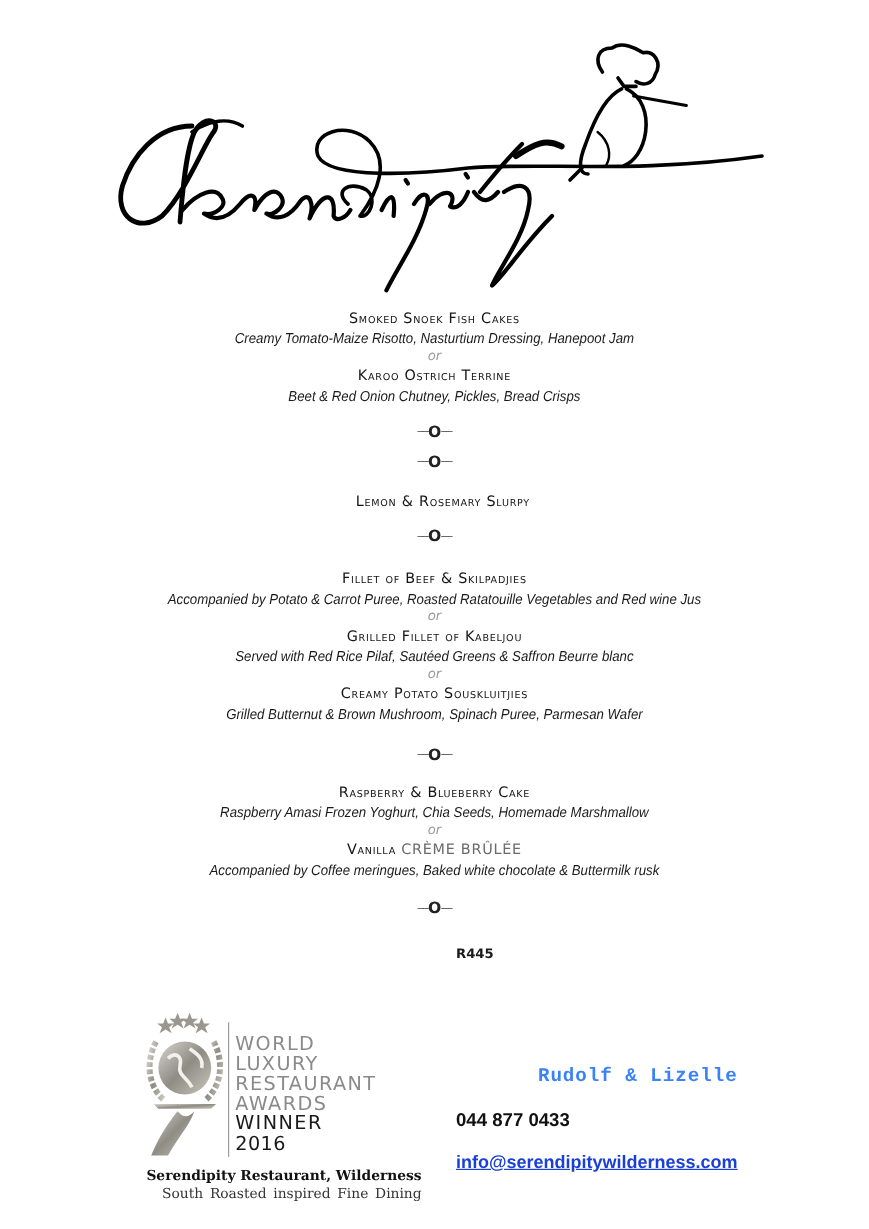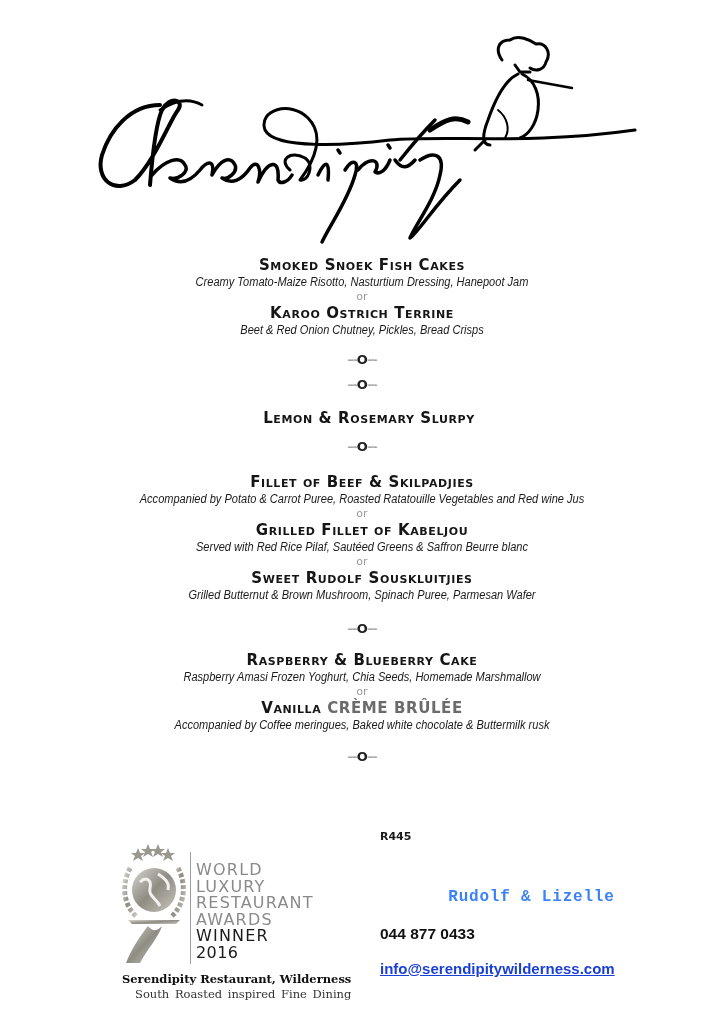--- a/index.html
+++ b/index.html
@@ -5,38 +5,39 @@
     * { margin: 0; padding: 0; box-sizing: border-box; }
     html, body { width: 724px; height: 1024px; background: #ffffff; overflow: hidden; }
     body { position: relative; font-family: "Liberation Sans", sans-serif; color: #111; }
 
     .logo { position: absolute; left: 90px; top: 10px; width: 550px; height: 240px; }
 
     .menu { position: absolute; left: 0; top: 255px; width: 724px; text-align: center; }
     .course-block { text-align: center; }
     .dish-title {
       font-family: "DejaVu Sans", sans-serif;
-      font-weight: bold;
+      font-weight: normal;
       font-variant: small-caps;
-      font-size: 15px;
+      font-size: 12px;
       letter-spacing: 0.6px;
       line-height: 20px;
       color: #151515;
     }
     .dish-title .accent { color: #6b6b6b; }
     .dish-desc {
       font-family: "Liberation Sans", sans-serif;
       font-style: italic;
       font-size: 12px;
       line-height: 15px;
       color: #1a1a1a;
       transform: scaleX(0.92);
     }
     .or {
       font-family: "DejaVu Sans", sans-serif;
+      font-style: italic;
       font-size: 11px;
       line-height: 13px;
       color: #9a9a9a;
     }
     .sep {
       font-family: "DejaVu Sans", sans-serif;
       font-weight: bold;
       font-size: 13px;
       line-height: 14px;
       color: #222;
@@ -68,21 +69,21 @@
     }
     .contact-phones {
       margin-top: 18px;
       font-family: "Liberation Sans", sans-serif; font-weight: bold; font-size: 15.5px; line-height: 20px; color: #111;
     }
     .contact-email {
       display: inline-block; margin-top: 16px;
       font-family: "Liberation Sans", sans-serif; font-weight: bold; font-size: 15px; color: #1a3fd6; text-decoration: underline;
     }
     .price {
-      position: absolute; left: 380px; top: 830px;
+      position: absolute; left: 380px; top: 788px;
       font-family: "DejaVu Sans", sans-serif; font-weight: bold; font-size: 11px; color: #1a1a1a;
     }
   </style>
 </head>
 <body>
 
 <div class="logo">
   <svg width="550" height="240" viewBox="0 0 550 240">
     <g fill="none" stroke="#000" stroke-linecap="round" stroke-linejoin="round">
 
@@ -139,21 +140,21 @@
     <span class="dash">------</span><span>O</span><span class="dash">------</span>
   </div>
 
   <div class="course-block" style="height:146px;">
     <div class="dish-title">Fillet of Beef &amp; Skilpadjies</div>
     <div class="dish-desc">Accompanied by Potato &amp; Carrot Puree, Roasted Ratatouille Vegetables and Red wine Jus</div>
     <div class="or">or</div>
     <div class="dish-title">Grilled Fillet of Kabeljou</div>
     <div class="dish-desc">Served with Red Rice Pilaf, Sautéed Greens &amp; Saffron Beurre blanc</div>
     <div class="or">or</div>
-    <div class="dish-title">Sweet Rudolf Souskluitjies</div>
+    <div class="dish-title">Creamy Potato Souskluitjies</div>
     <div class="dish-desc">Grilled Butternut &amp; Brown Mushroom, Spinach Puree, Parmesan Wafer</div>
   </div>
 
   <div class="sep" style="height:32px; padding-top:4px;">
     <span class="dash">------</span><span>O</span><span class="dash">------</span>
   </div>
 
   <div class="course-block" style="height:100px;">
     <div class="dish-title">Raspberry &amp; Blueberry Cake</div>
     <div class="dish-desc">Raspberry Amasi Frozen Yoghurt, Chia Seeds, Homemade Marshmallow</div>

